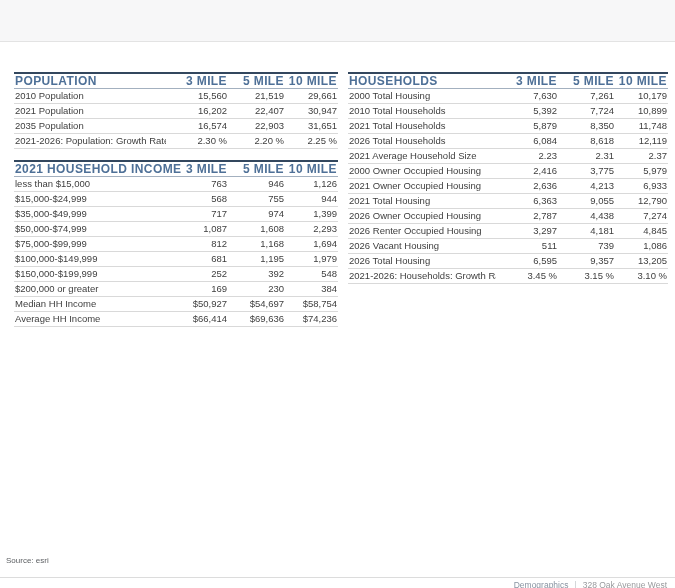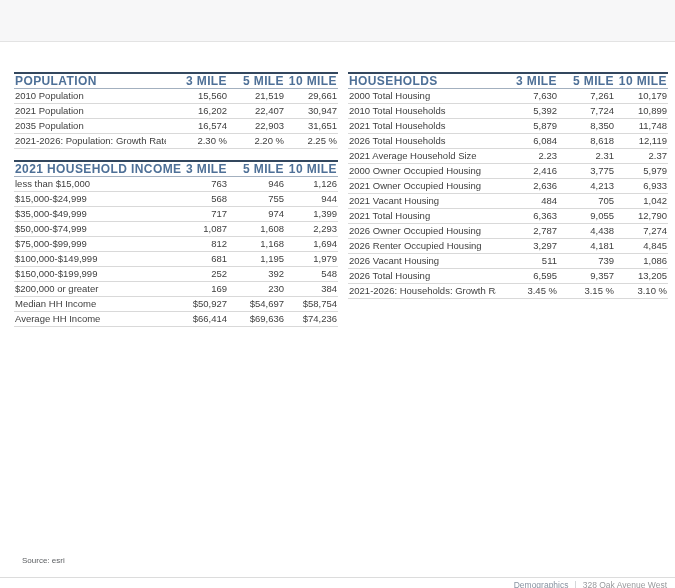--- a/index.html
+++ b/index.html
@@ -49,21 +49,21 @@
     white-space:nowrap;
     overflow:hidden;
   }
   table.demo th.num, table.demo td.num { text-align:right; }
   table.demo th:nth-child(2), table.demo td:nth-child(2) { width:62px; }
   table.demo th:nth-child(3), table.demo td:nth-child(3) { width:57px;margin-top:26px; }
   table.demo th:nth-child(4), table.demo td:nth-child(4) { width:53px; }
   .mt { margin-top:11px; }
   .source-note {
     position:absolute;
-    left:22px;
+    left:6px;
     top:556px;
     font-size:8px;
     color:#5b5e61;
   }
   .footer-right {
     position:absolute;
     right:8px;
     top:580px;
     font-size:8.5px;
   }
@@ -241,26 +241,20 @@
             <td class="num">3,775</td>
             <td class="num">5,979</td>
           </tr>
           <tr>
             <td class="lbl">2021 Owner Occupied Housing</td>
             <td class="num">2,636</td>
             <td class="num">4,213</td>
             <td class="num">6,933</td>
           </tr>
           <tr>
-            <td class="lbl">2021 Vacant Housing</td>
-            <td class="num">484</td>
-            <td class="num">705</td>
-            <td class="num">1,042</td>
-          </tr>
-          <tr>
             <td class="lbl">2021 Total Housing</td>
             <td class="num">6,363</td>
             <td class="num">9,055</td>
             <td class="num">12,790</td>
           </tr>
           <tr>
             <td class="lbl">2026 Owner Occupied Housing</td>
             <td class="num">2,787</td>
             <td class="num">4,438</td>
             <td class="num">7,274</td>

